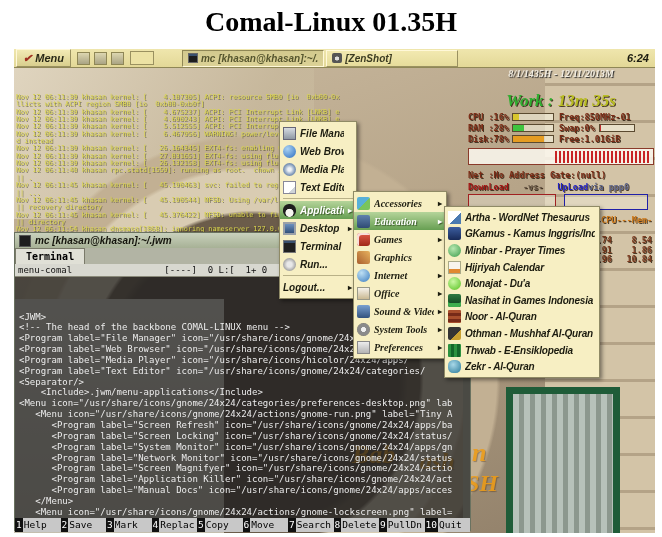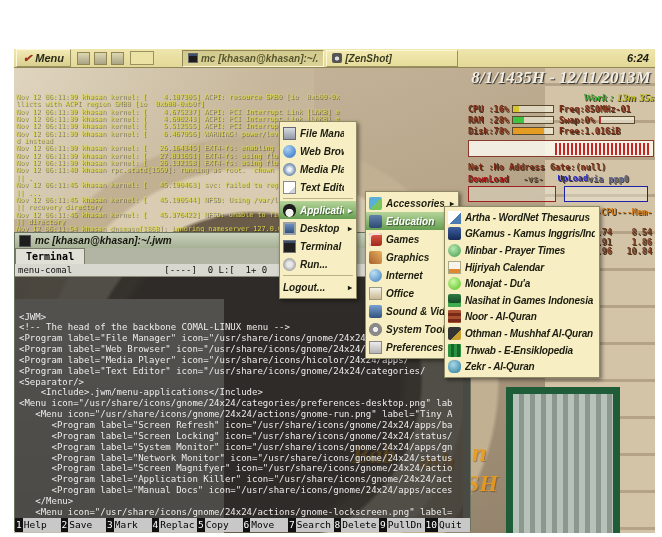--- a/index.html
+++ b/index.html
@@ -54,35 +54,35 @@
   
   .dmesg{position:absolute;left:16px;top:72px;width:436px;z-index:2;
          font-family:"DejaVu Sans Mono",monospace;font-size:6.8px;line-height:7.35px;
          color:#d9d44b;text-shadow:1px 1px 0 rgba(50,50,20,.55);white-space:pre;overflow:hidden;}
 
   
   .conky{position:absolute;left:468px;top:68px;width:186px;z-index:2;
          font-family:"DejaVu Sans Mono",monospace;font-size:8.5px;font-weight:bold;
          color:#7c2c16;text-shadow:1px 1px 0 rgba(40,25,10,.8);}
   .ck-date{text-align:center;font-family:"Liberation Serif",serif;font-style:italic;
-         font-size:17px;color:#f2ede2;text-shadow:1px 1px 1px #2a2a2a;}
-  .ck-work{text-align:right;font-family:"Liberation Serif",serif;font-style:italic;font-size:11px;margin-top:3px;}
+         font-size:10px;color:#f2ede2;text-shadow:1px 1px 1px #2a2a2a;}
+  .ck-work{text-align:center;font-family:"Liberation Serif",serif;font-style:italic;font-size:17px;margin-top:12px;}
   .ck-work .w1{color:#2fae2f;} .ck-work .w2{color:#b8bc22;}
   .ck-row{display:flex;align-items:center;height:10px;margin-top:1px;}
   .ck-lab{width:44px;flex:0 0 auto;}
   .ck-bar{width:40px;height:6px;border:1px solid #5a4a30;background:rgba(250,248,230,.55);
           flex:0 0 auto;margin-right:5px;}
   .ck-bar > div{height:100%;}
   .bar-cpu{background:#d8c62e;} .bar-ram{background:#3fc43f;} .bar-swap{background:#c03030;} .bar-disk{background:#e59c22;}
   .ck-graph{margin-top:4px;height:15px;border:1px solid #8a3a2a;background:rgba(255,253,244,.82);position:relative;}
   .ck-graph-bars{position:absolute;right:2px;bottom:1px;width:52%;height:78%;
           background:repeating-linear-gradient(90deg,#c82424 0 2px,rgba(255,255,255,0) 2px 4px);}
   .ck-net{margin-top:5px;}
   .ck-updown{display:flex;margin-top:2px;}
-  .dl{color:#a41212;} .vs{color:#6a5a4a;margin-left:14px;} .ul{color:#2222c8;margin-left:14px;font-family:Liberation Mono, monospace;} .via{color:#5a6288;margin-left:0;}
+  .dl{color:#a41212;} .vs{color:#6a5a4a;margin-left:14px;} .ul{color:#2222c8;margin-left:14px;} .via{color:#5a6288;margin-left:0;}
   .ck-boxes{display:flex;gap:8px;margin-top:2px;}
   .ck-box{height:14px;background:rgba(250,248,235,.35);}
   .box-dl{width:86px;border:1px solid #a02020;}
   .box-ul{width:82px;border:1px solid #2020a8;}
   .ck-top-hdr{margin-top:5px;color:#cd7a1c;}
   .ck-top-row{display:flex;height:9.6px;color:#7c3c20;}
   .ck-top-row .nm{width:104px;flex:0 0 auto;overflow:hidden;}
   .ck-top-row .v1{width:40px;text-align:right;} .ck-top-row .v2{width:40px;text-align:right;}
 
   
@@ -113,21 +113,21 @@
   .menu-item{display:flex;align-items:center;gap:4px;padding:0 4px 0 3px;
         font-size:10px;font-weight:bold;font-style:italic;color:#1c1c10;white-space:nowrap;overflow:hidden;}
   .menu-item.highlight{background:linear-gradient(#b5d49a,#679f52);color:#fff;text-shadow:1px 1px 1px #3a5a2a;}
   .mi-icon{width:13px;height:13px;flex:0 0 auto;}
   .mi-label{flex:1;overflow:hidden;}
   .mi-arrow{flex:0 0 auto;font-size:8px;font-style:normal;color:#1c1c10;}
   .menu-item.highlight .mi-arrow{color:#fff;}
   .menu-sep{height:1px;background:#b9b188;margin:2px 3px;}
   .menu-root{left:279px;top:121px;width:76px;}
   .menu-root .menu-item{height:18px;}
-  .menu-apps{left:365px;top:191px;width:92px;}
+  .menu-apps{left:353px;top:191px;width:92px;font-family:Liberation Serif, serif;}
   .menu-apps .menu-item{height:18px;}
   .menu-edu{left:444px;top:206px;width:154px;}
   .menu-edu .menu-item{height:16.6px;font-size:10px;letter-spacing:-.2px;}
 
   
   .i-file-manager{background:linear-gradient(#d7dce2,#8f98a3);border:1px solid #667;box-sizing:border-box;}
   .i-web-browser{background:radial-gradient(circle at 35% 30%,#aad2f2,#2a6cc0);border-radius:50%;}
   .i-media-player{background:radial-gradient(circle at 50% 50%,#eef2f6 18%,#7f98b8 60%,#46648c);border-radius:50%;}
   .i-text-editor{background:linear-gradient(135deg,#ffffff 70%,#cfd4d8 70%);border:1px solid #889;box-sizing:border-box;}
   .i-applications{background:radial-gradient(circle at 50% 68%,#f6f6f0 34%,#1d1d1d 40%);border-radius:45%;}
@@ -152,20 +152,21 @@
   .i-noor{background:repeating-linear-gradient(#a84e2c 0 3px,#772a18 3px 6px);border-radius:1px;}
   .i-othman{background:linear-gradient(135deg,#343434 60%,#c8a030 60%);border-radius:2px;}
   .i-thwab{background:repeating-linear-gradient(90deg,#2c9240 0 3px,#14662a 3px 6px);border-radius:1px;}
   .i-zekr{background:radial-gradient(circle at 40% 35%,#a8d8e8,#2a7a9a);border-radius:40%;}
 </style>
 </head>
 <body>
 
 <div class="page">
 
+  <div class="heading">Comal-Linux 01.35H</div>
 
   <div class="desktop">
     <div class="wp-topleft"></div>
     <div class="wp-arch"></div>
     <div class="wp-rightwall"></div>
     <div class="wp-bottomleft"></div>
     <div class="wp-door"></div>
   </div>
 
   <div class="watermark" style="left:352px;top:440px;font-size:26px;">Bab</div>

